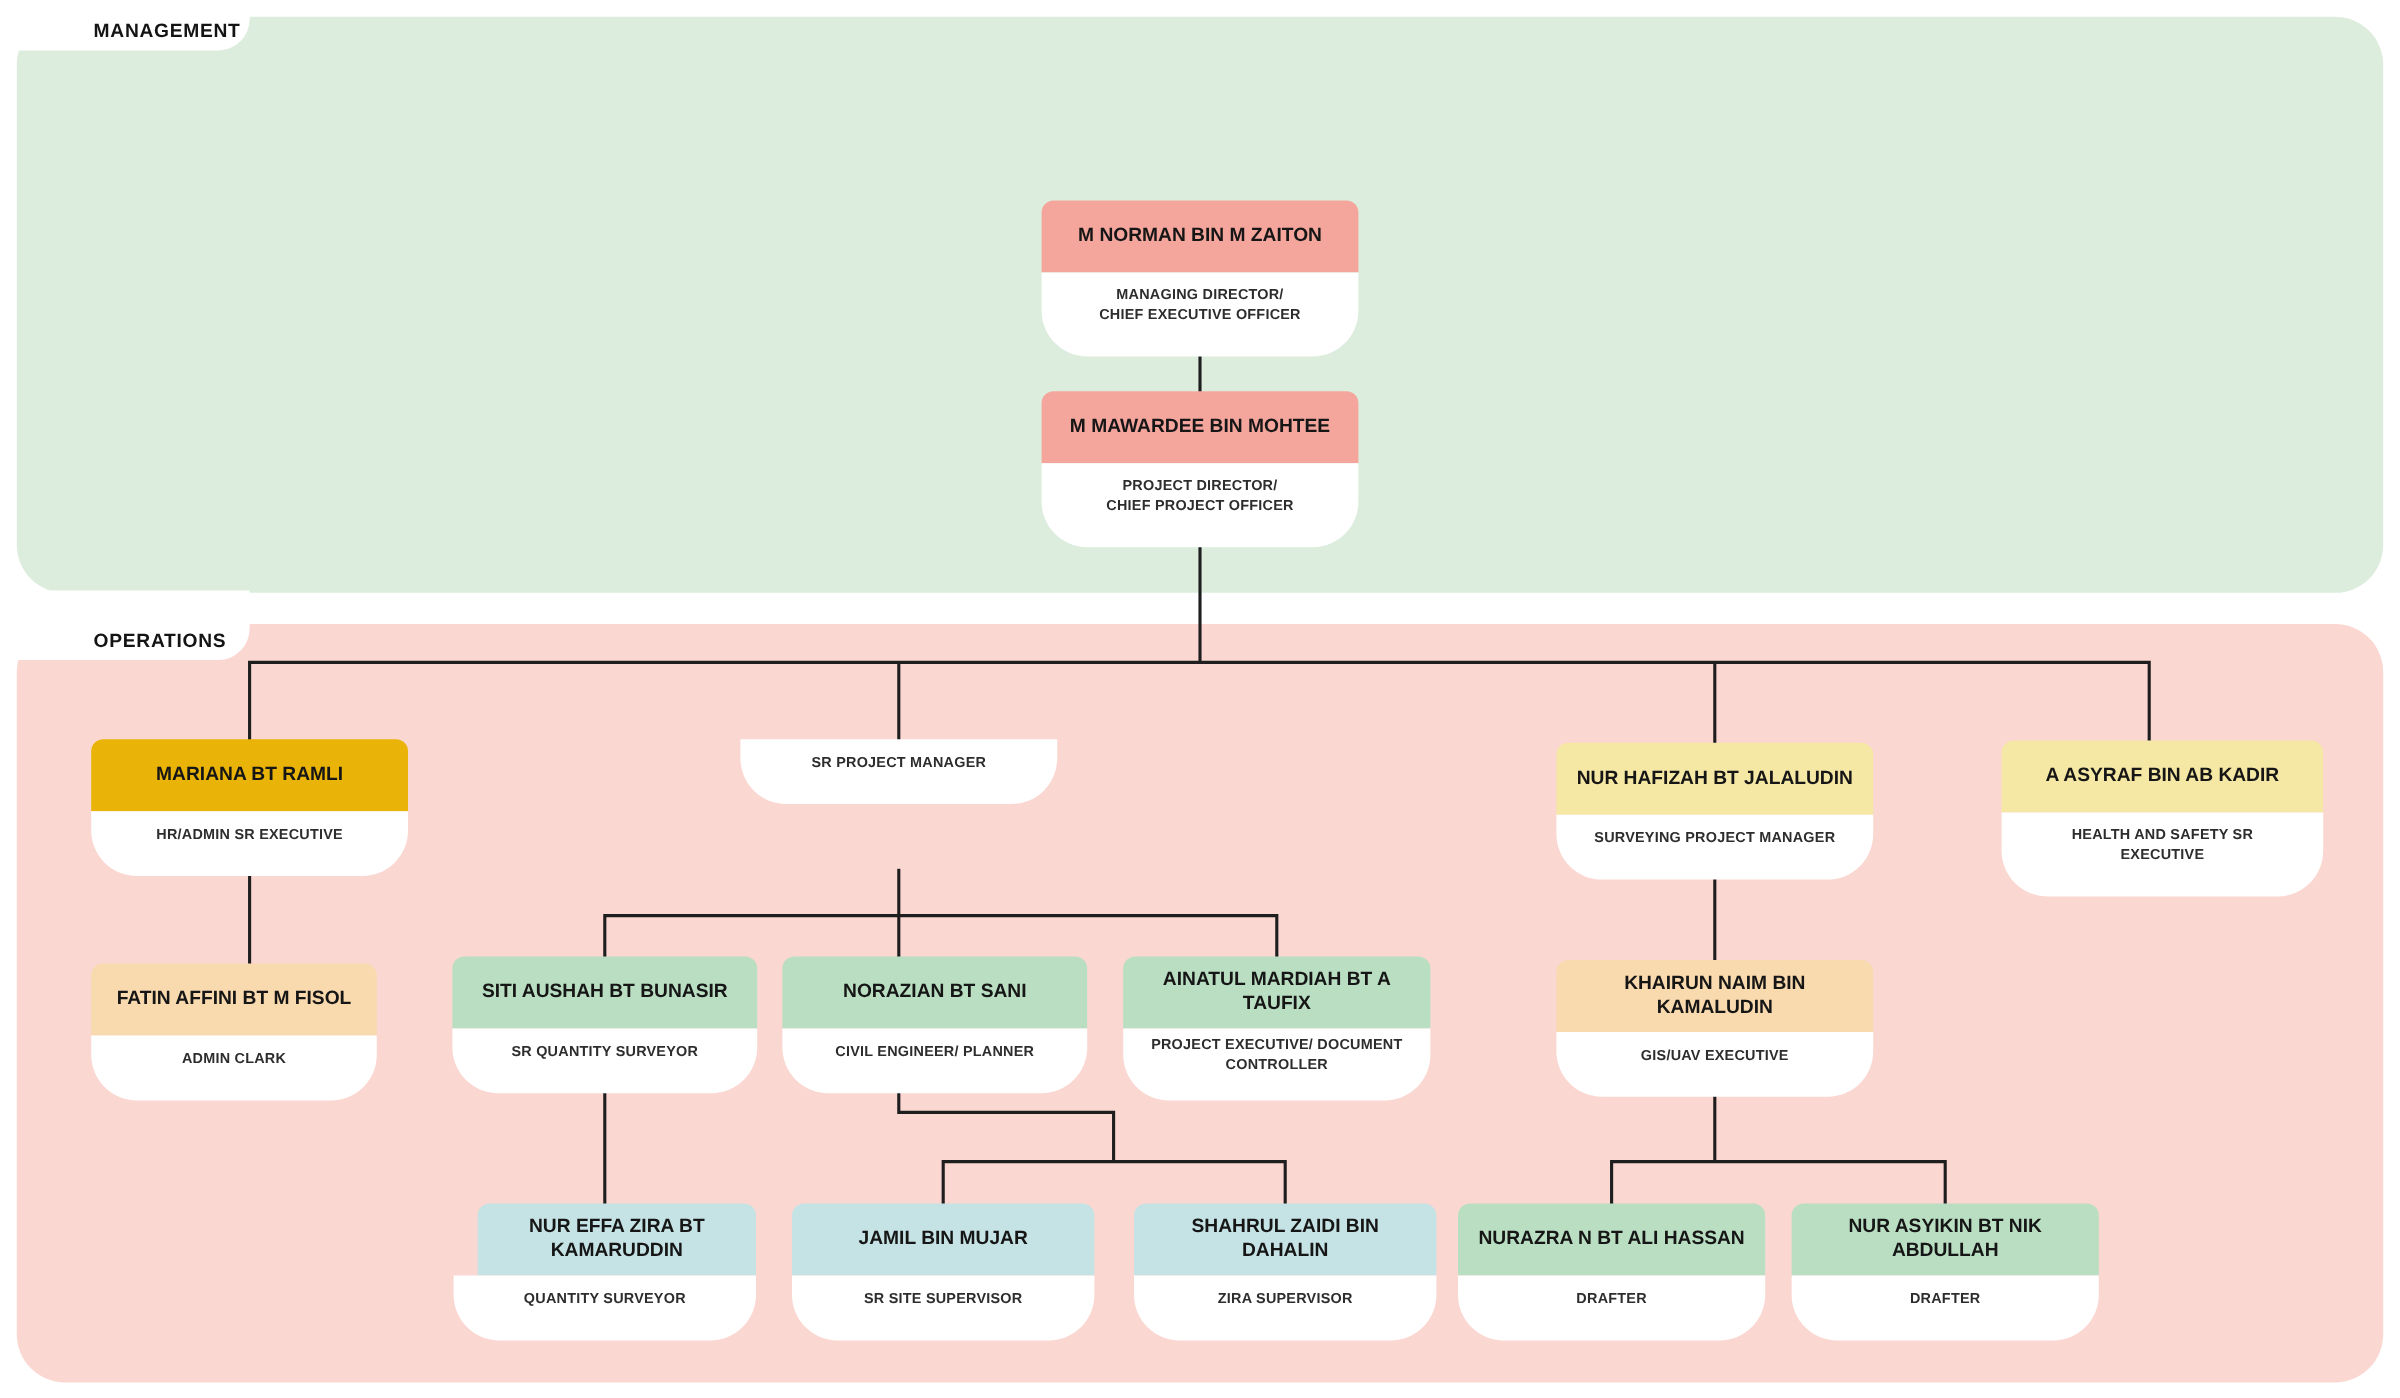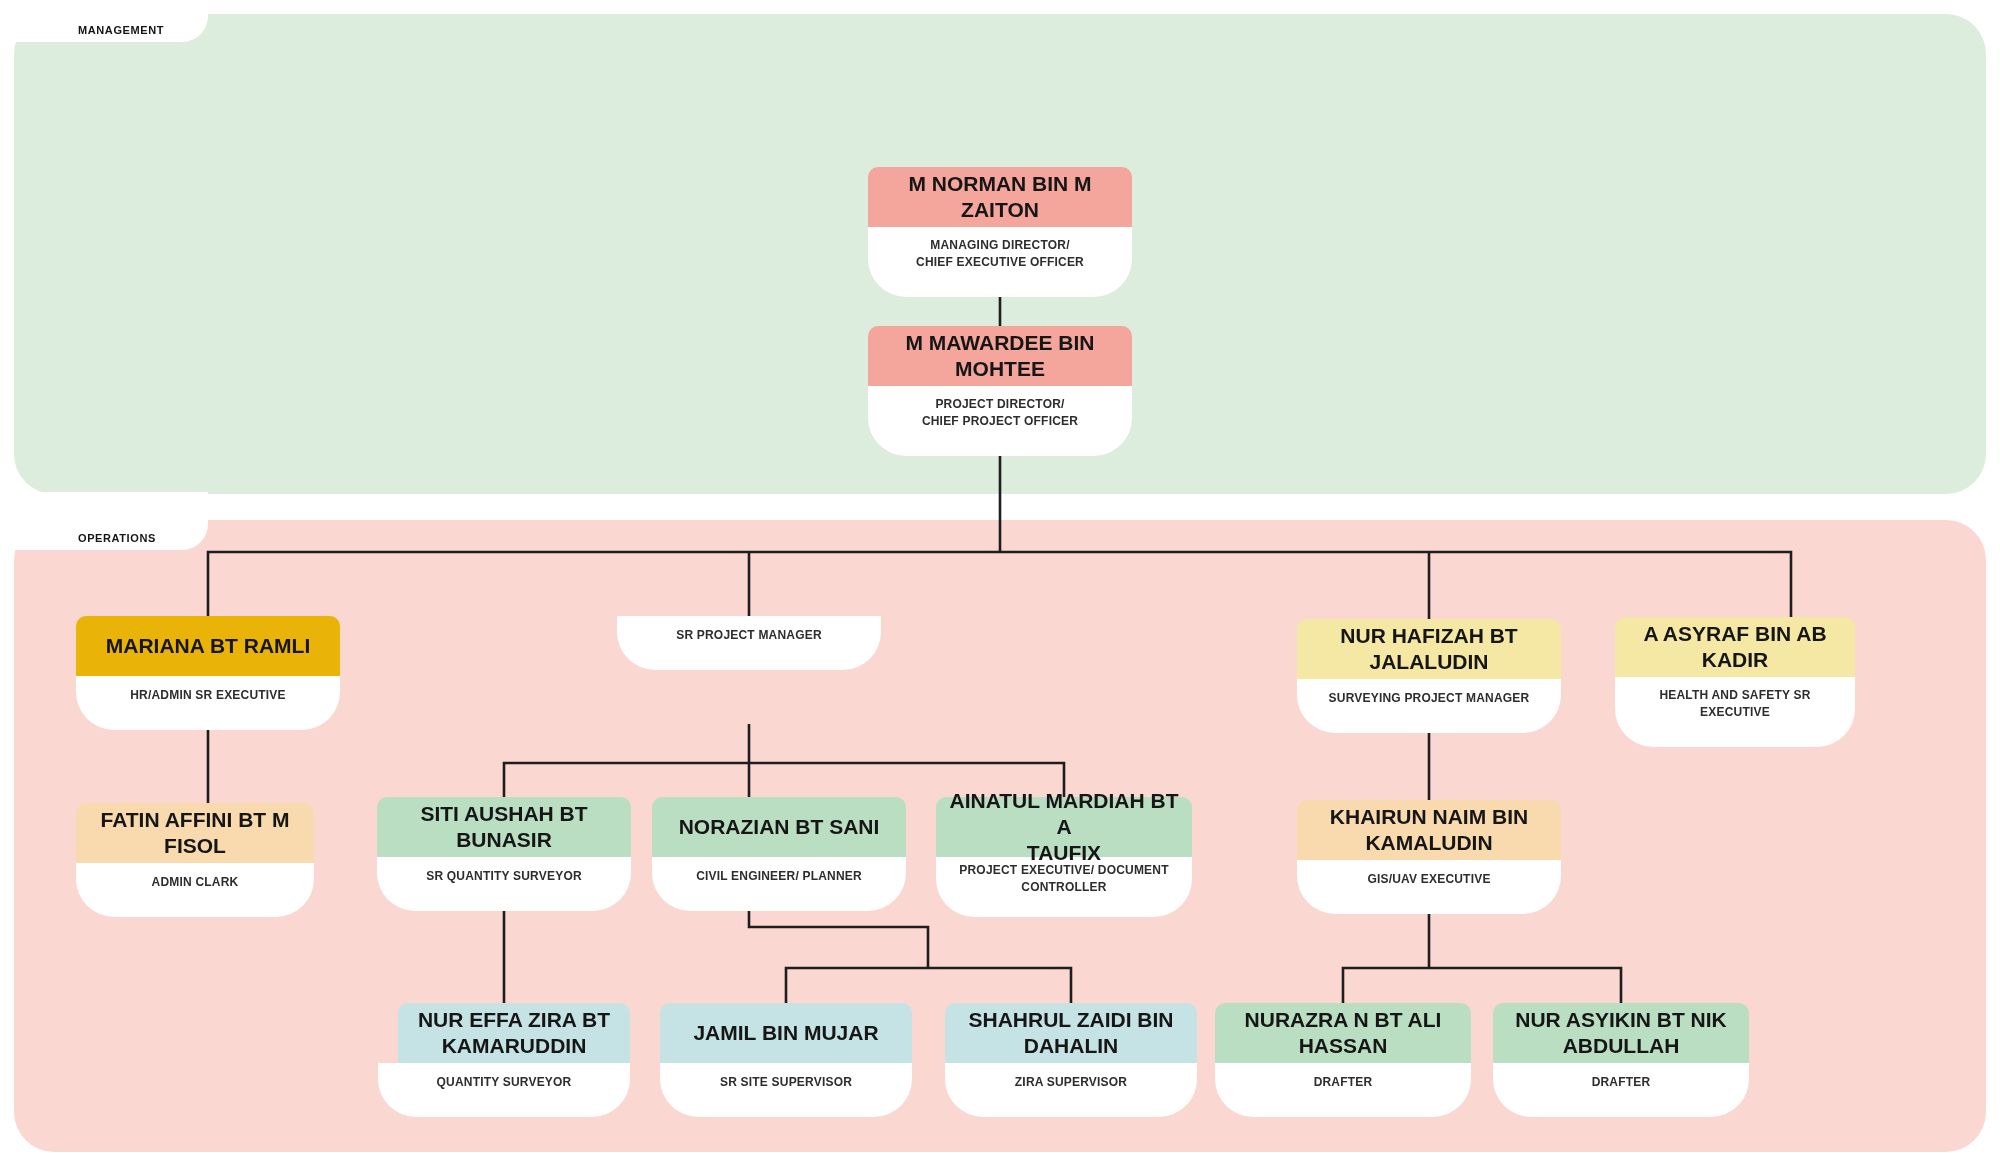--- a/index.html
+++ b/index.html
@@ -21,21 +21,21 @@
     background: #ffffff;
     border-radius: 0 0 26px 0;
     z-index: 2;
     display: flex;
     align-items: flex-end;
     padding-left: 78px;
     padding-bottom: 6px;
     box-sizing: border-box;
   }
   .section-tab .tab-label {
-    font-size: 11px;
+    font-size: 16px;
     font-weight: 800;
     letter-spacing: 0.6px;
     color: #141414;
     text-align: center;
   }
   #connectors {
     position: absolute;
     left: 0; top: 0;
     z-index: 1;
   }
@@ -48,21 +48,21 @@
     position: absolute;
     z-index: 2;
   }
   .card-header {
     border-radius: 10px 10px 0 0;
     height: 60px;
     display: flex;
     align-items: center;
     justify-content: center;
     text-align: center;
-    font-size: 21px;
+    font-size: 16px;
     font-weight: 700;
     line-height: 1.25;
     color: #161616;
     white-space: pre-line;
     padding: 0 6px;
     box-sizing: border-box;
   }
   .card-body {
     background: #ffffff;
     border-radius: 0 0 38px 38px;
@@ -127,21 +127,21 @@
     <div class="card-header" style="background: #eab308;">MARIANA BT RAMLI</div>
     <div class="card-body" style="height:54px;">HR/ADMIN SR EXECUTIVE</div>
   </div>
   <div class="card" style="left:617px; top:616px; width:264px;">
     <div class="card-body" style="height:54px;">SR PROJECT MANAGER</div>
   </div>
   <div class="card" style="left:1297px; top:619px; width:264px;">
     <div class="card-header" style="background: rgb(245, 231, 164);">NUR HAFIZAH BT JALALUDIN</div>
     <div class="card-body" style="height:54px;">SURVEYING PROJECT MANAGER</div>
   </div>
-  <div class="card" style="left:1615px; top:617px; width:240px;">
+  <div class="card" style="left:1668px; top:617px; width:268px;">
     <div class="card-header" style="background: rgb(245, 231, 164);">A ASYRAF BIN AB KADIR</div>
     <div class="card-body" style="height:70px;">HEALTH AND SAFETY SR
 EXECUTIVE</div>
   </div>
 
   <div class="card" style="left:76px; top:803px; width:238px;">
     <div class="card-header" style="background: rgb(249, 217, 174);">FATIN AFFINI BT M FISOL</div>
     <div class="card-body" style="height:54px;">ADMIN CLARK</div>
   </div>
   <div class="card" style="left:377px; top:797px; width:254px;">

